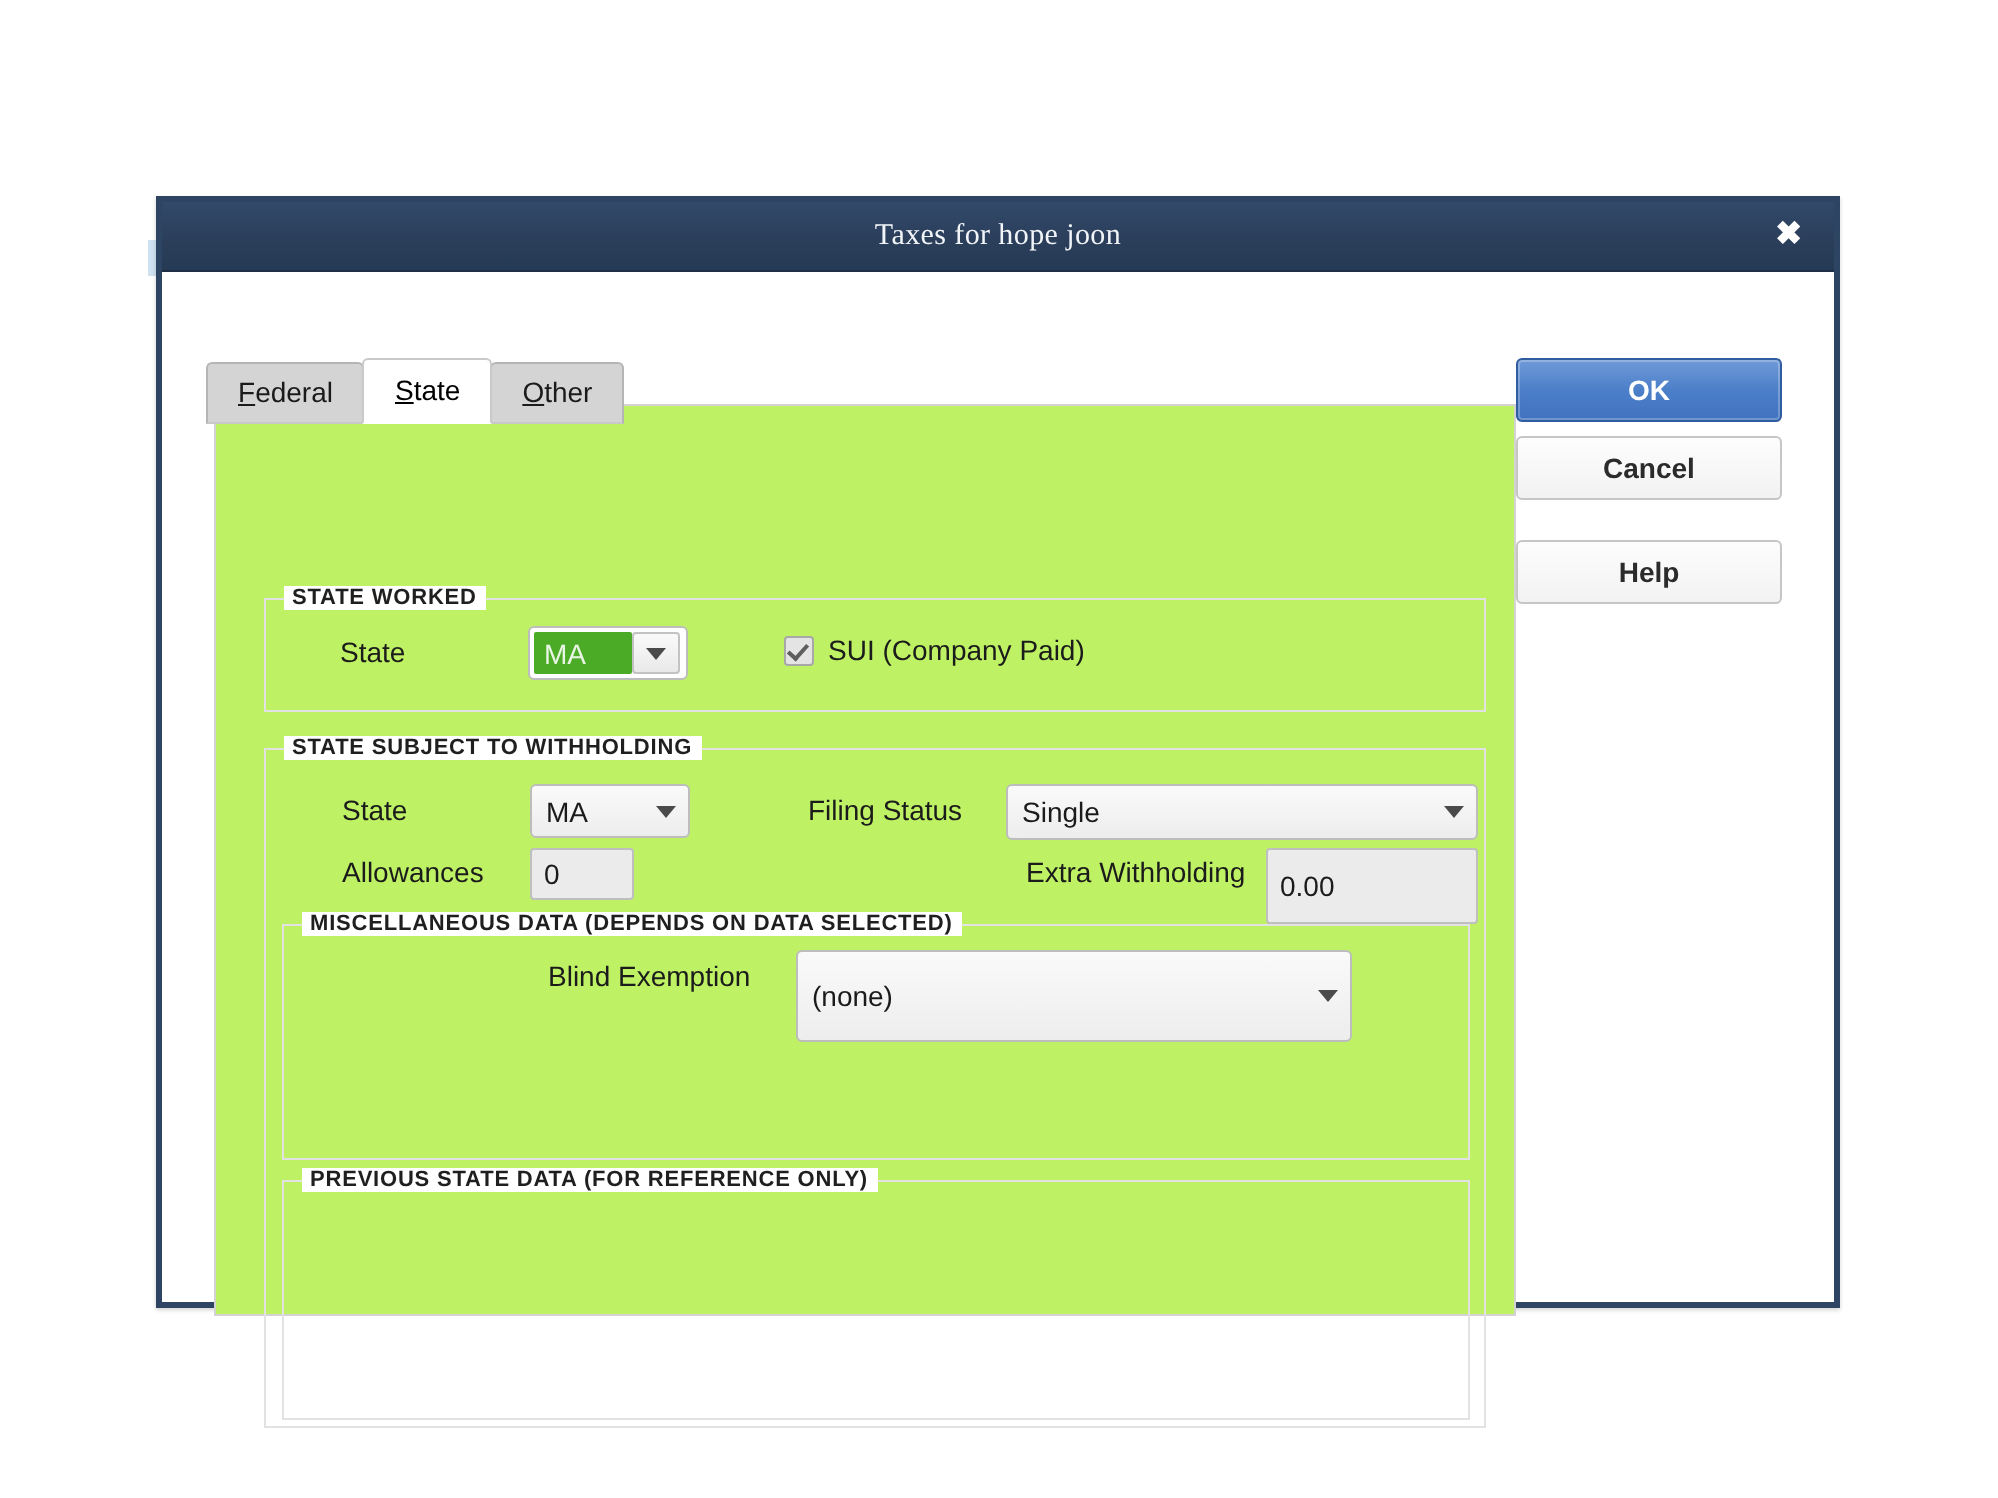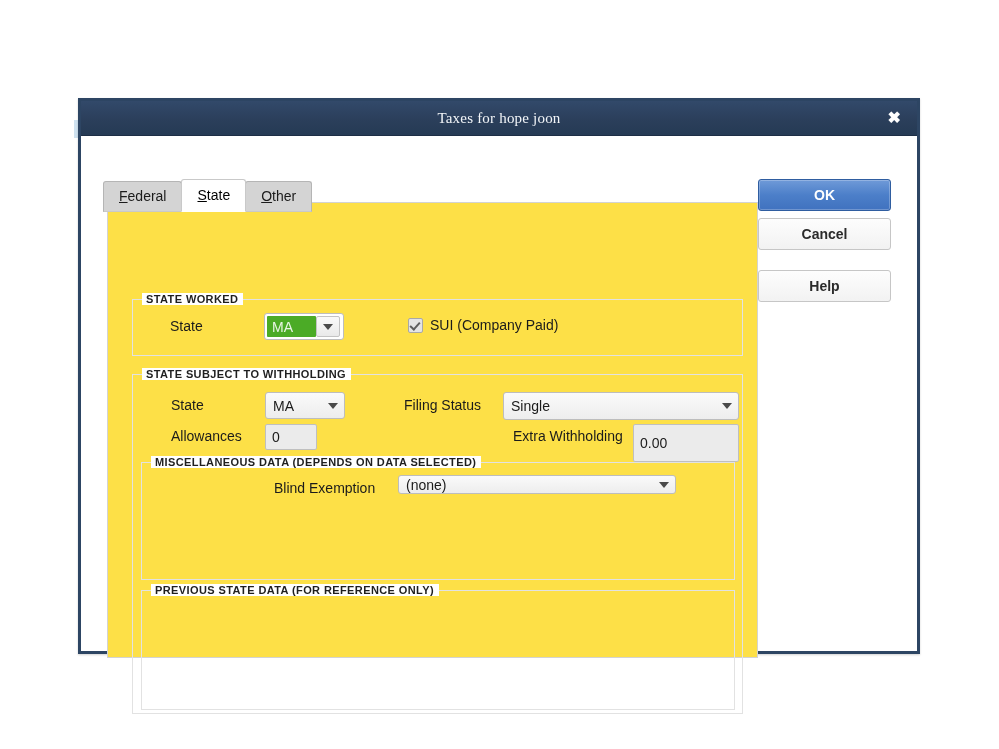--- a/index.html
+++ b/index.html
@@ -109,21 +109,21 @@
   .tab u { text-decoration: underline; }
 
   
   .content-panel {
     position: absolute;
     left: 26px;
     top: 66px;
     width: 651px;
     height: 456px;
     border: 1px solid #d3d3d3;
-    background: #fde047;
+    background: #bef264;
     box-sizing: border-box;
   }
 
   
   .groupbox {
     position: absolute;
     border: 1px solid #e2e2e2;
     box-sizing: border-box;
     background: transparent;
   }
@@ -326,21 +326,21 @@
       <div class="groupbox" id="gb-state-worked">
         <span class="gb-title">STATE WORKED</span>
       </div>
       <div class="field-label" style="left:62px; top:115px;">State</div>
       <div class="combo selected-green" style="left:156px; top:110px; width:80px; height:27px;">
         <span class="combo-value">MA</span>
         <span class="arrow">
             <i></i>
           </span>
       </div>
-      <div class="checkbox-row" style="left:300px; top:114px;">
+      <div class="checkbox-row" style="left:284px; top:114px;">
         <span class="checkbox-box"></span>
         <span class="checkbox-label">SUI (Company Paid)</span>
       </div>
 
       <div class="groupbox" id="gb-withholding">
         <span class="gb-title">STATE SUBJECT TO WITHHOLDING</span>
 
         <div class="field-label" style="left:38px; top:22px;">State</div>
         <div class="combo" style="left:132px; top:17px; width:80px; height:27px;">
           <span class="combo-value">MA</span>
@@ -363,21 +363,21 @@
         </div>
 
         <div class="field-label" style="left:380px; top:53px;">Extra Withholding</div>
         <div class="textbox" style="left:500px; top:49px; width:106px; height:38px;">
           <span>0.00</span>
         </div>
 
         <div class="groupbox" id="gb-misc">
           <span class="gb-title">MISCELLANEOUS DATA (DEPENDS ON DATA SELECTED)</span>
           <div class="field-label" style="left:132px; top:17px;">Blind Exemption</div>
-          <div class="combo" style="left:256px; top:12px; width:278px; height:19px;">
+          <div class="combo" style="left:256px; top:12px; width:278px; height:46px;">
             <span class="combo-value">(none)</span>
             <span class="arrow">
                 <i></i>
               </span>
           </div>
         </div>
 
         <div class="groupbox" id="gb-previous">
           <span class="gb-title">PREVIOUS STATE DATA (FOR REFERENCE ONLY)</span>
         </div>

